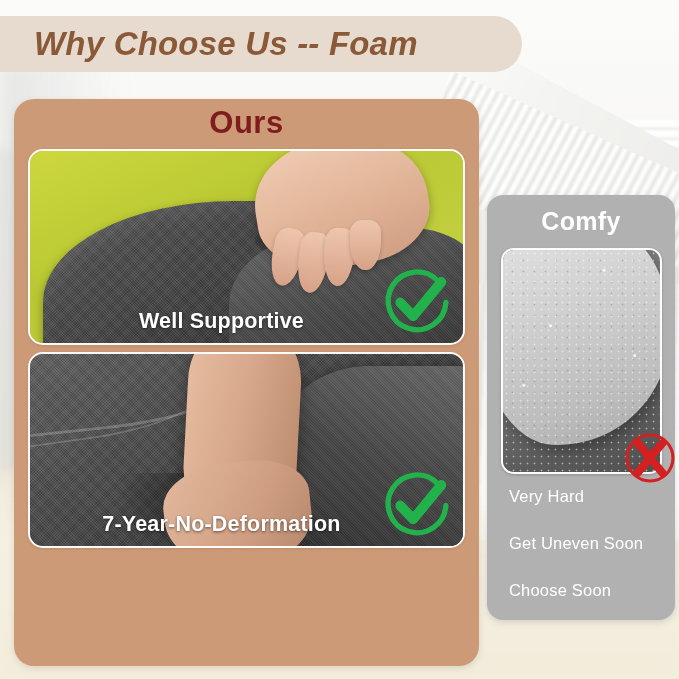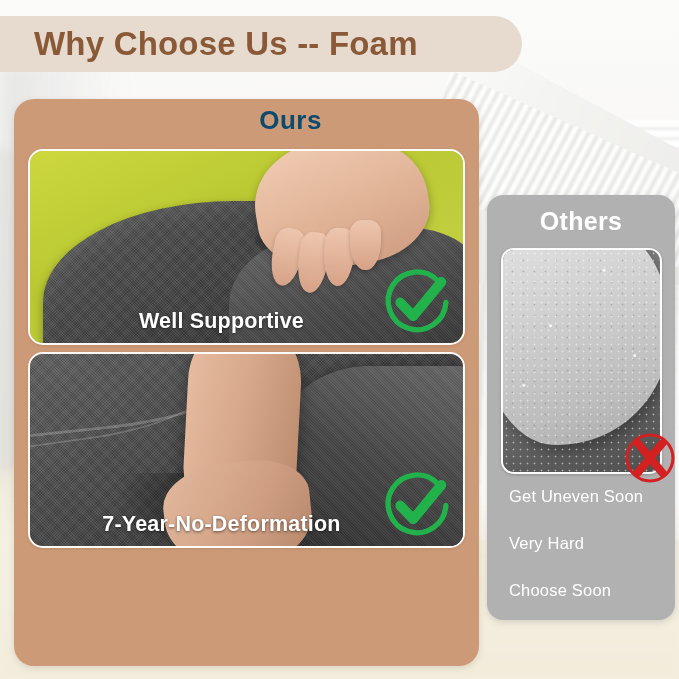--- a/index.html
+++ b/index.html
@@ -39,28 +39,28 @@
     background:linear-gradient(to bottom,rgba(243,238,223,0) 0%,#f4efe0 35%,#f2ecdb 100%);
     filter:blur(3px);}
   .bg-step{position:absolute;left:0;top:470px;width:260px;height:60px;
     background:linear-gradient(to bottom,#efe9d8,#f4efe1);filter:blur(5px);opacity:.9;}
 
   
   .banner{position:absolute;left:-26px;top:16px;width:548px;height:56px;
     background:#e6dbce;border-radius:28px;
     display:flex;align-items:center;}
   .banner-text{margin-left:60px;color:#8a5a38;font-size:33px;font-weight:bold;
-    letter-spacing:.2px;white-space:nowrap;}
+    letter-spacing:.2px;white-space:nowrap;font-style:italic;}
 
   
   .ours-panel{position:absolute;left:14px;top:99px;width:465px;height:567px;
     background:#cd9a78;border-radius:20px;
     box-shadow:0 2px 6px rgba(120,90,70,.18);}
   .ours-title{position:absolute;top:6px;left:0;width:100%;text-align:center;
-    color:#0c4a6e;font-size:26px;font-weight:bold;letter-spacing:.5px;padding-left:44px;}
+    color:#7f1d1d;font-size:31px;font-weight:bold;letter-spacing:.5px;}
   .ours-cards{position:absolute;left:14px;top:50px;width:437px;height:399px;
     display:flex;flex-direction:column;gap:7px;}
   .card{position:relative;flex:1;border-radius:15px;border:2px solid #fdfcfa;
     overflow:hidden;box-shadow:0 1px 3px rgba(90,60,40,.15);}
   .card-label{position:absolute;left:0;bottom:9px;width:100%;text-align:center;
     color:#ffffff;font-size:21.5px;font-weight:bold;letter-spacing:.2px;
     text-shadow:0 1px 3px rgba(0,0,0,.55);z-index:4;padding-right:50px;
     box-sizing:border-box;}
   .check{position:absolute;right:8px;bottom:4px;width:76px;height:76px;z-index:5;}
 
@@ -225,33 +225,33 @@
         <svg class="check" viewBox="0 0 100 100">
           <path d="M78 24 A38 38 0 1 0 88 52" fill="none" stroke="#22b24c" stroke-width="7" stroke-linecap="round"></path>
           <path d="M28 52 L45 70 L82 25" fill="none" stroke="#22b24c" stroke-width="13" stroke-linecap="round" stroke-linejoin="round"></path>
         </svg>
       </div>
 
     </div>
   </div>
 
   <div class="others-panel">
-    <div class="others-title">Others</div>
+    <div class="others-title">Comfy</div>
 
     <div class="others-img">
       <div class="o-bg"></div>
       <div class="o-foam"></div>
       <div class="o-speck"></div>
     </div>
 
     <svg class="xmark" viewBox="0 0 100 100" style="position:absolute;left:132px;top:232px;width:62px;height:62px;z-index:7;">
       <circle cx="50" cy="50" r="37" fill="none" stroke="#d32020" stroke-width="5"></circle>
       <path d="M30 26 L70 74 M70 26 L30 74" stroke="#d32020" stroke-width="13" stroke-linecap="round"></path>
     </svg>
 
     <div class="others-list">
+      <div class="others-item">Very Hard</div>
       <div class="others-item">Get Uneven Soon</div>
-      <div class="others-item">Very Hard</div>
       <div class="others-item">Choose Soon</div>
     </div>
   </div>
 
 </div>
 
 </body></html>

